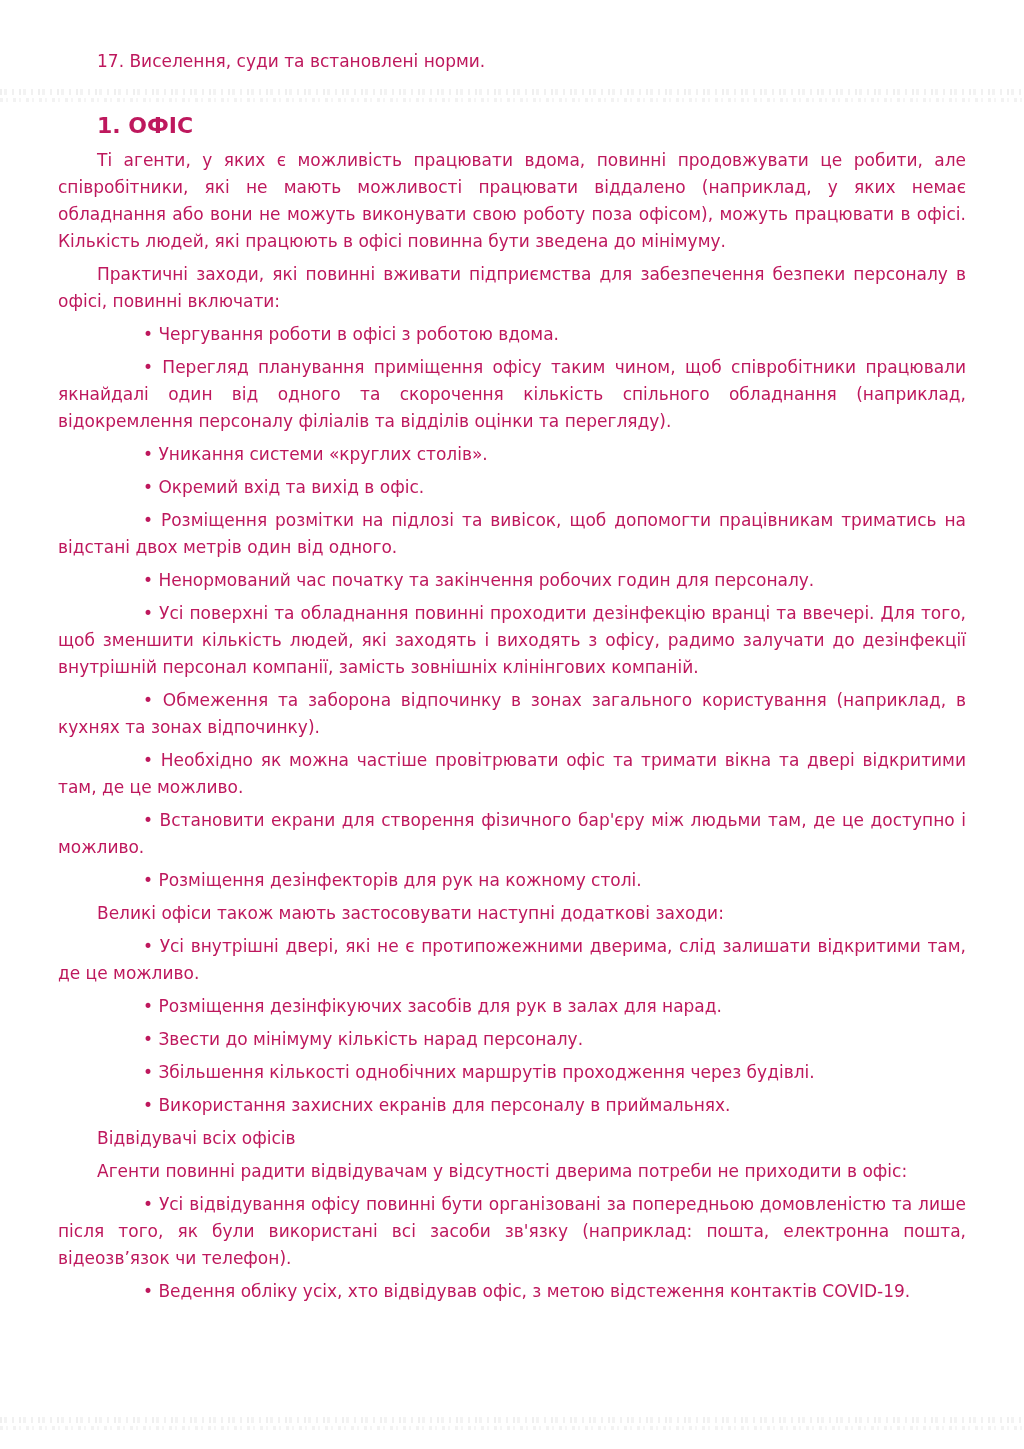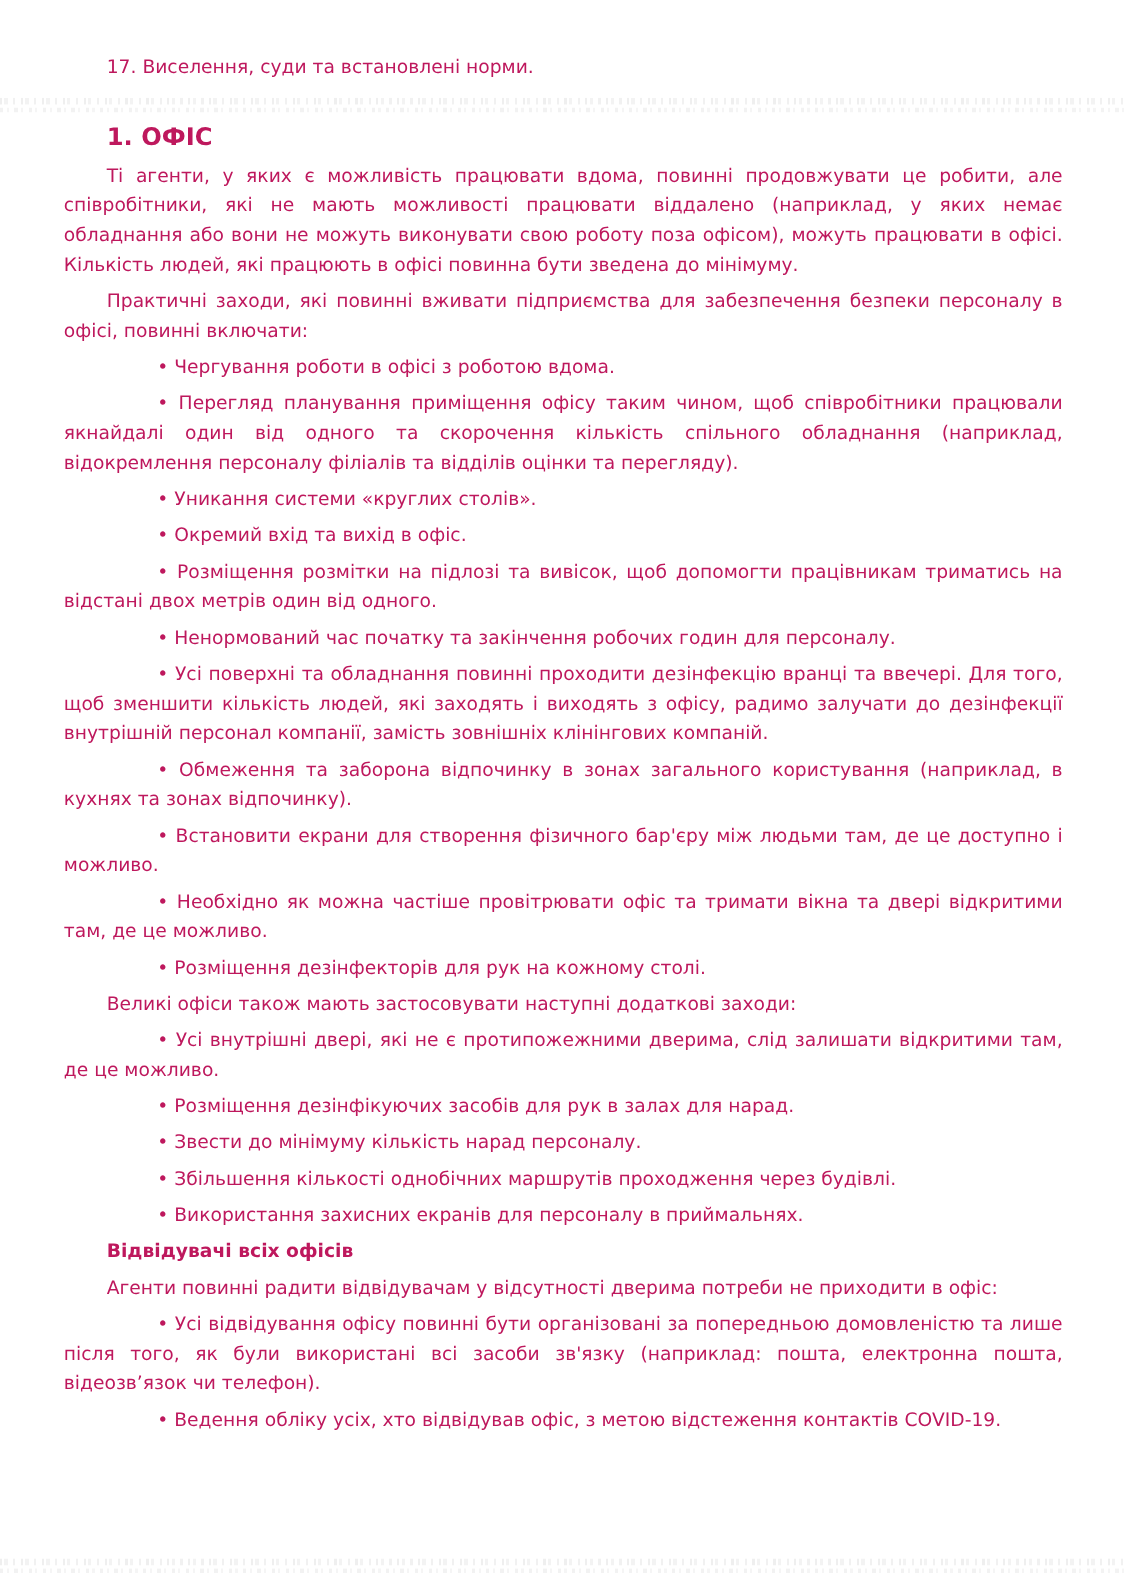--- a/index.html
+++ b/index.html
@@ -39,21 +39,21 @@
   .para {
     text-indent: 39px;
     text-align: justify;
   }
   .bullet {
     text-indent: 85px;
     text-align: justify;
   }
   .subhead {
     text-indent: 39px;
-    font-weight: 700;
+    font-weight: 400;
     text-align: left;
   }
   .band {
     position: absolute;
     left: 0;
     width: 100%;
     height: 17px;
     background:
       repeating-linear-gradient(90deg, #ececec 0 2px, transparent 2px 4px, #f1f1f1 4px 7px, transparent 7px 12px, #eeeeee 12px 14px, transparent 14px 19px) 0 1px / 100% 6px no-repeat,
       repeating-linear-gradient(90deg, #f0f0f0 0 3px, transparent 3px 6px, #f3f3f3 6px 8px, transparent 8px 13px) 0 10px / 100% 4px no-repeat;
@@ -79,22 +79,22 @@
     <p class="para">Ті агенти, у яких є можливість працювати вдома, повинні продовжувати це робити, але співробітники, які не мають можливості працювати віддалено (наприклад, у яких немає обладнання або вони не можуть виконувати свою роботу поза офісом), можуть працювати в офісі. Кількість людей, які працюють в офісі повинна бути зведена до мінімуму.</p>
     <p class="para">Практичні заходи, які повинні вживати підприємства для забезпечення безпеки персоналу в офісі, повинні включати:</p>
     <p class="bullet">• Чергування роботи в офісі з роботою вдома.</p>
     <p class="bullet">• Перегляд планування приміщення офісу таким чином, щоб співробітники працювали якнайдалі один від одного та скорочення кількість спільного обладнання (наприклад, відокремлення персоналу філіалів та відділів оцінки та перегляду).</p>
     <p class="bullet">• Уникання системи «круглих столів».</p>
     <p class="bullet">• Окремий вхід та вихід в офіс.</p>
     <p class="bullet">• Розміщення розмітки на підлозі та вивісок, щоб допомогти працівникам триматись на відстані двох метрів один від одного.</p>
     <p class="bullet">• Ненормований час початку та закінчення робочих годин для персоналу.</p>
     <p class="bullet">• Усі поверхні та обладнання повинні проходити дезінфекцію вранці та ввечері. Для того, щоб зменшити кількість людей, які заходять і виходять з офісу, радимо залучати до дезінфекції внутрішній персонал компанії, замість зовнішніх клінінгових компаній.</p>
     <p class="bullet">• Обмеження та заборона відпочинку в зонах загального користування (наприклад, в кухнях та зонах відпочинку).</p>
+    <p class="bullet">• Необхідно як можна частіше провітрювати офіс та тримати вікна та двері відкритими там, де це можливо.</p>
     <p class="bullet">• Встановити екрани для створення фізичного бар'єру між людьми там, де це доступно і можливо.</p>
-    <p class="bullet">• Необхідно як можна частіше провітрювати офіс та тримати вікна та двері відкритими там, де це можливо.</p>
     <p class="bullet">• Розміщення дезінфекторів для рук на кожному столі.</p>
     <p class="para">Великі офіси також мають застосовувати наступні додаткові заходи:</p>
     <p class="bullet">• Усі внутрішні двері, які не є протипожежними дверима, слід залишати відкритими там, де це можливо.</p>
     <p class="bullet">• Розміщення дезінфікуючих засобів для рук в залах для нарад.</p>
     <p class="bullet">• Звести до мінімуму кількість нарад персоналу.</p>
     <p class="bullet">• Збільшення кількості однобічних маршрутів проходження через будівлі.</p>
     <p class="bullet">• Використання захисних екранів для персоналу в приймальнях.</p>
     <p class="subhead">Відвідувачі всіх офісів</p>
     <p class="para">Агенти повинні радити відвідувачам у відсутності дверима потреби не приходити в офіс:</p>
     <p class="bullet">• Усі відвідування офісу повинні бути організовані за попередньою домовленістю та лише після того, як були використані всі засоби зв'язку (наприклад: пошта, електронна пошта, відеозв’язок чи телефон).</p>

